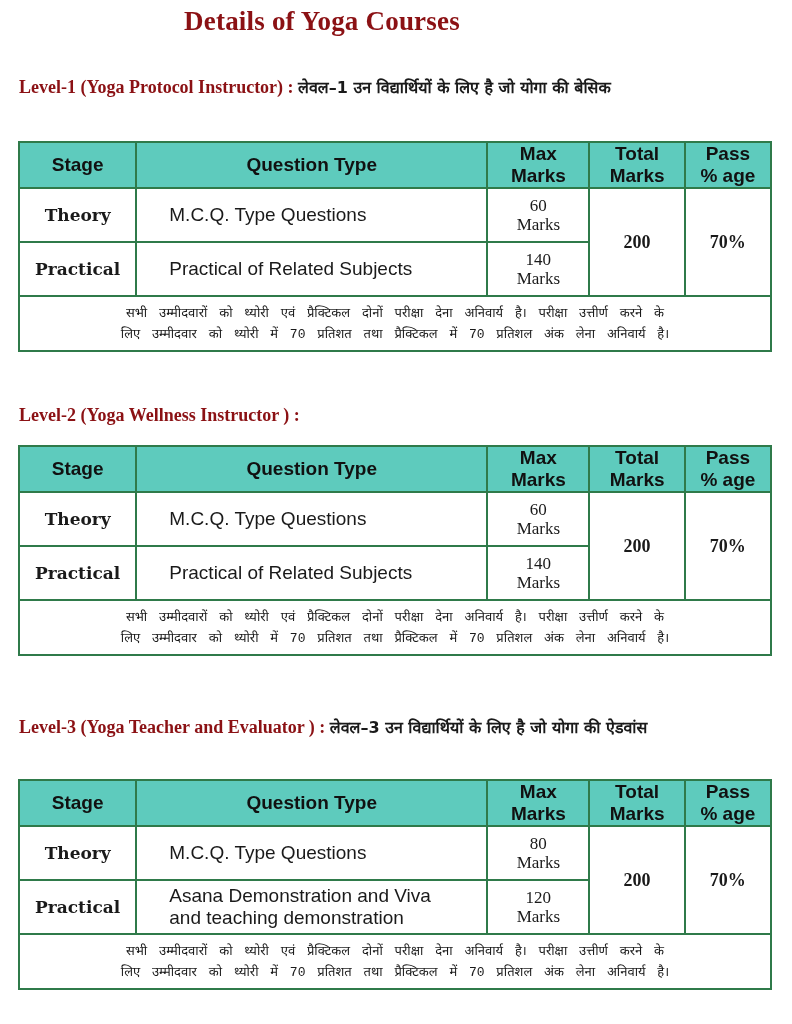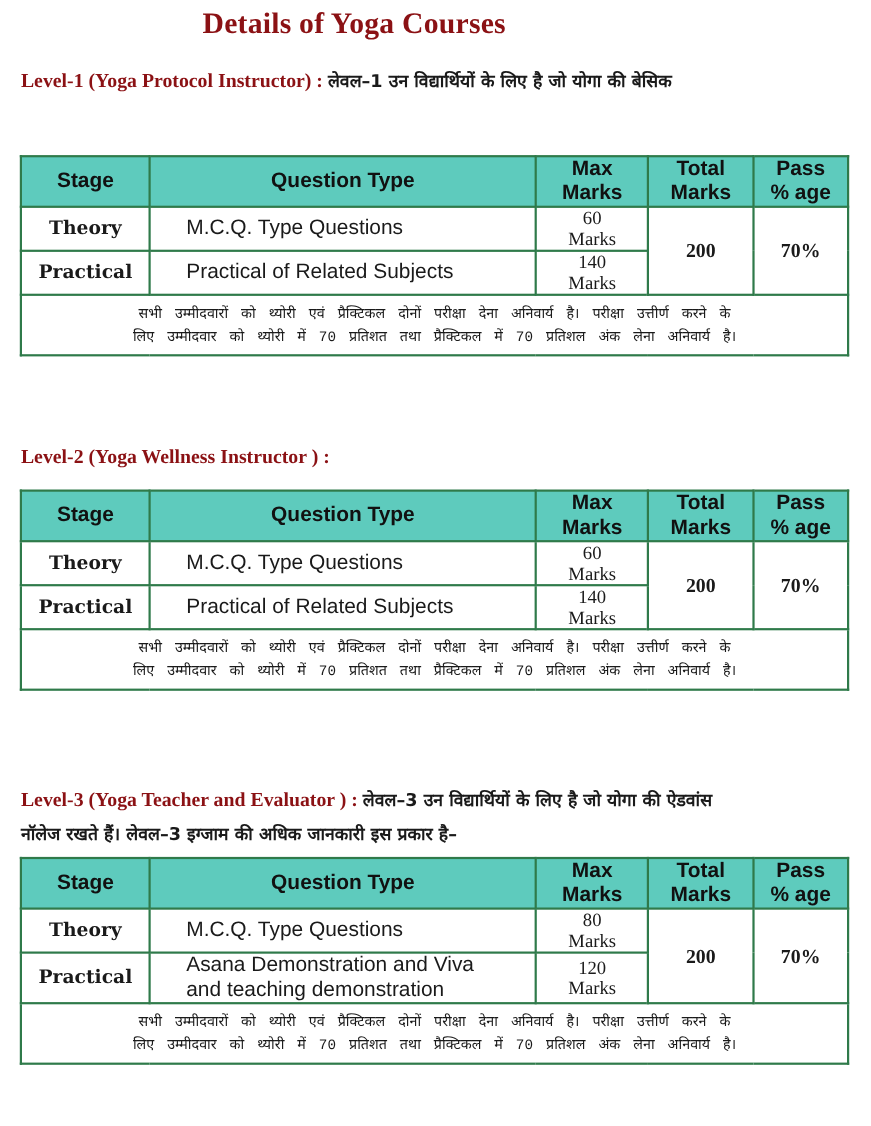--- a/index.html
+++ b/index.html
@@ -10,28 +10,28 @@
   .intro .hi { font-family: "DejaVu Sans", sans-serif; font-size: 16px; font-weight: bold; color: #1a1a1a; }
   table.course { position: absolute; left: 18px; width: 754px; border-collapse: collapse; table-layout: fixed; border: 2px solid #2f7a4a; }
   table.course td, table.course th { border: 2px solid #2f7a4a; padding: 0; }
   table.course th { background: #5ecbbd; font-family: "Liberation Sans", sans-serif; font-weight: bold; font-size: 19px; color: #111; line-height: 22px; text-align: center; }
   .c-stage { width: 117px; } .c-qt { width: 350px; } .c-max { width: 102px; } .c-total { width: 95px; } .c-pass { width: 86px; }
   td.stage { text-align: center; font-family: "DejaVu Serif", serif; font-weight: bold; font-size: 17px; }
   td.qt { text-align: left; padding-left: 32px !important; font-family: Liberation Sans, sans-serif; font-size: 19px; line-height: 22px; }
   td.max { text-align: center; font-family: "Liberation Serif", serif; font-size: 17px; line-height: 19px; }
   td.total, td.pass { text-align: center; font-family: "Liberation Serif", serif; font-weight: bold; font-size: 18px; }
   td.note { text-align: center; font-family: Liberation Mono, monospace; font-size: 13px; line-height: 21px; color: #1a1a1a; word-spacing: 4px; }
-  tr.head { height: 37px; } tr.row { height: 40px; } tr.noterow { height: 55px; }
+  tr.head { height: 37px; } tr.row { height: 54px; } tr.noterow { height: 55px; }
 </style>
 </head>
 <body>
 
 <div class="title">Details of Yoga Courses</div>
 
-<div class="intro" style="top:58px;">
+<div class="intro" style="top:72px;">
   <span class="lvl">Level-1 (Yoga Protocol Instructor) :</span>
   <span class="hi">लेवल–1 उन विद्यार्थियों के लिए है जो योगा की बेसिक</span><br>
 </div>
 
 <table class="course" style="top:141px;">
   <colgroup>
       <col class="c-stage">
       <col class="c-qt">
       <col class="c-max">
       <col class="c-total">
@@ -103,21 +103,20 @@
       <span>सभी उम्मीदवारों को थ्योरी एवं प्रैक्टिकल दोनों परीक्षा देना अनिवार्य है। परीक्षा उत्तीर्ण करने के</span><br>
       <span>लिए उम्मीदवार को थ्योरी में 70 प्रतिशत तथा प्रैक्टिकल में 70 प्रतिशल अंक लेना अनिवार्य है।</span>
     </td>
   </tr>
 </tbody>
   </table>
 
 <div class="intro" style="top:712px;">
   <span class="lvl">Level-3 (Yoga Teacher and Evaluator ) :</span>
   <span class="hi">लेवल–3 उन विद्यार्थियों के लिए है जो योगा की ऐडवांस</span><br>
-  <span class="hi">नॉलेज रखते हैं। लेवल–3 इग्जाम की अधिक जानकारी इस प्रकार है–</span>
 </div>
 
 <table class="course" style="top:779px;">
   <colgroup>
       <col class="c-stage">
       <col class="c-qt">
       <col class="c-max">
       <col class="c-total">
       <col class="c-pass">
     </colgroup>

